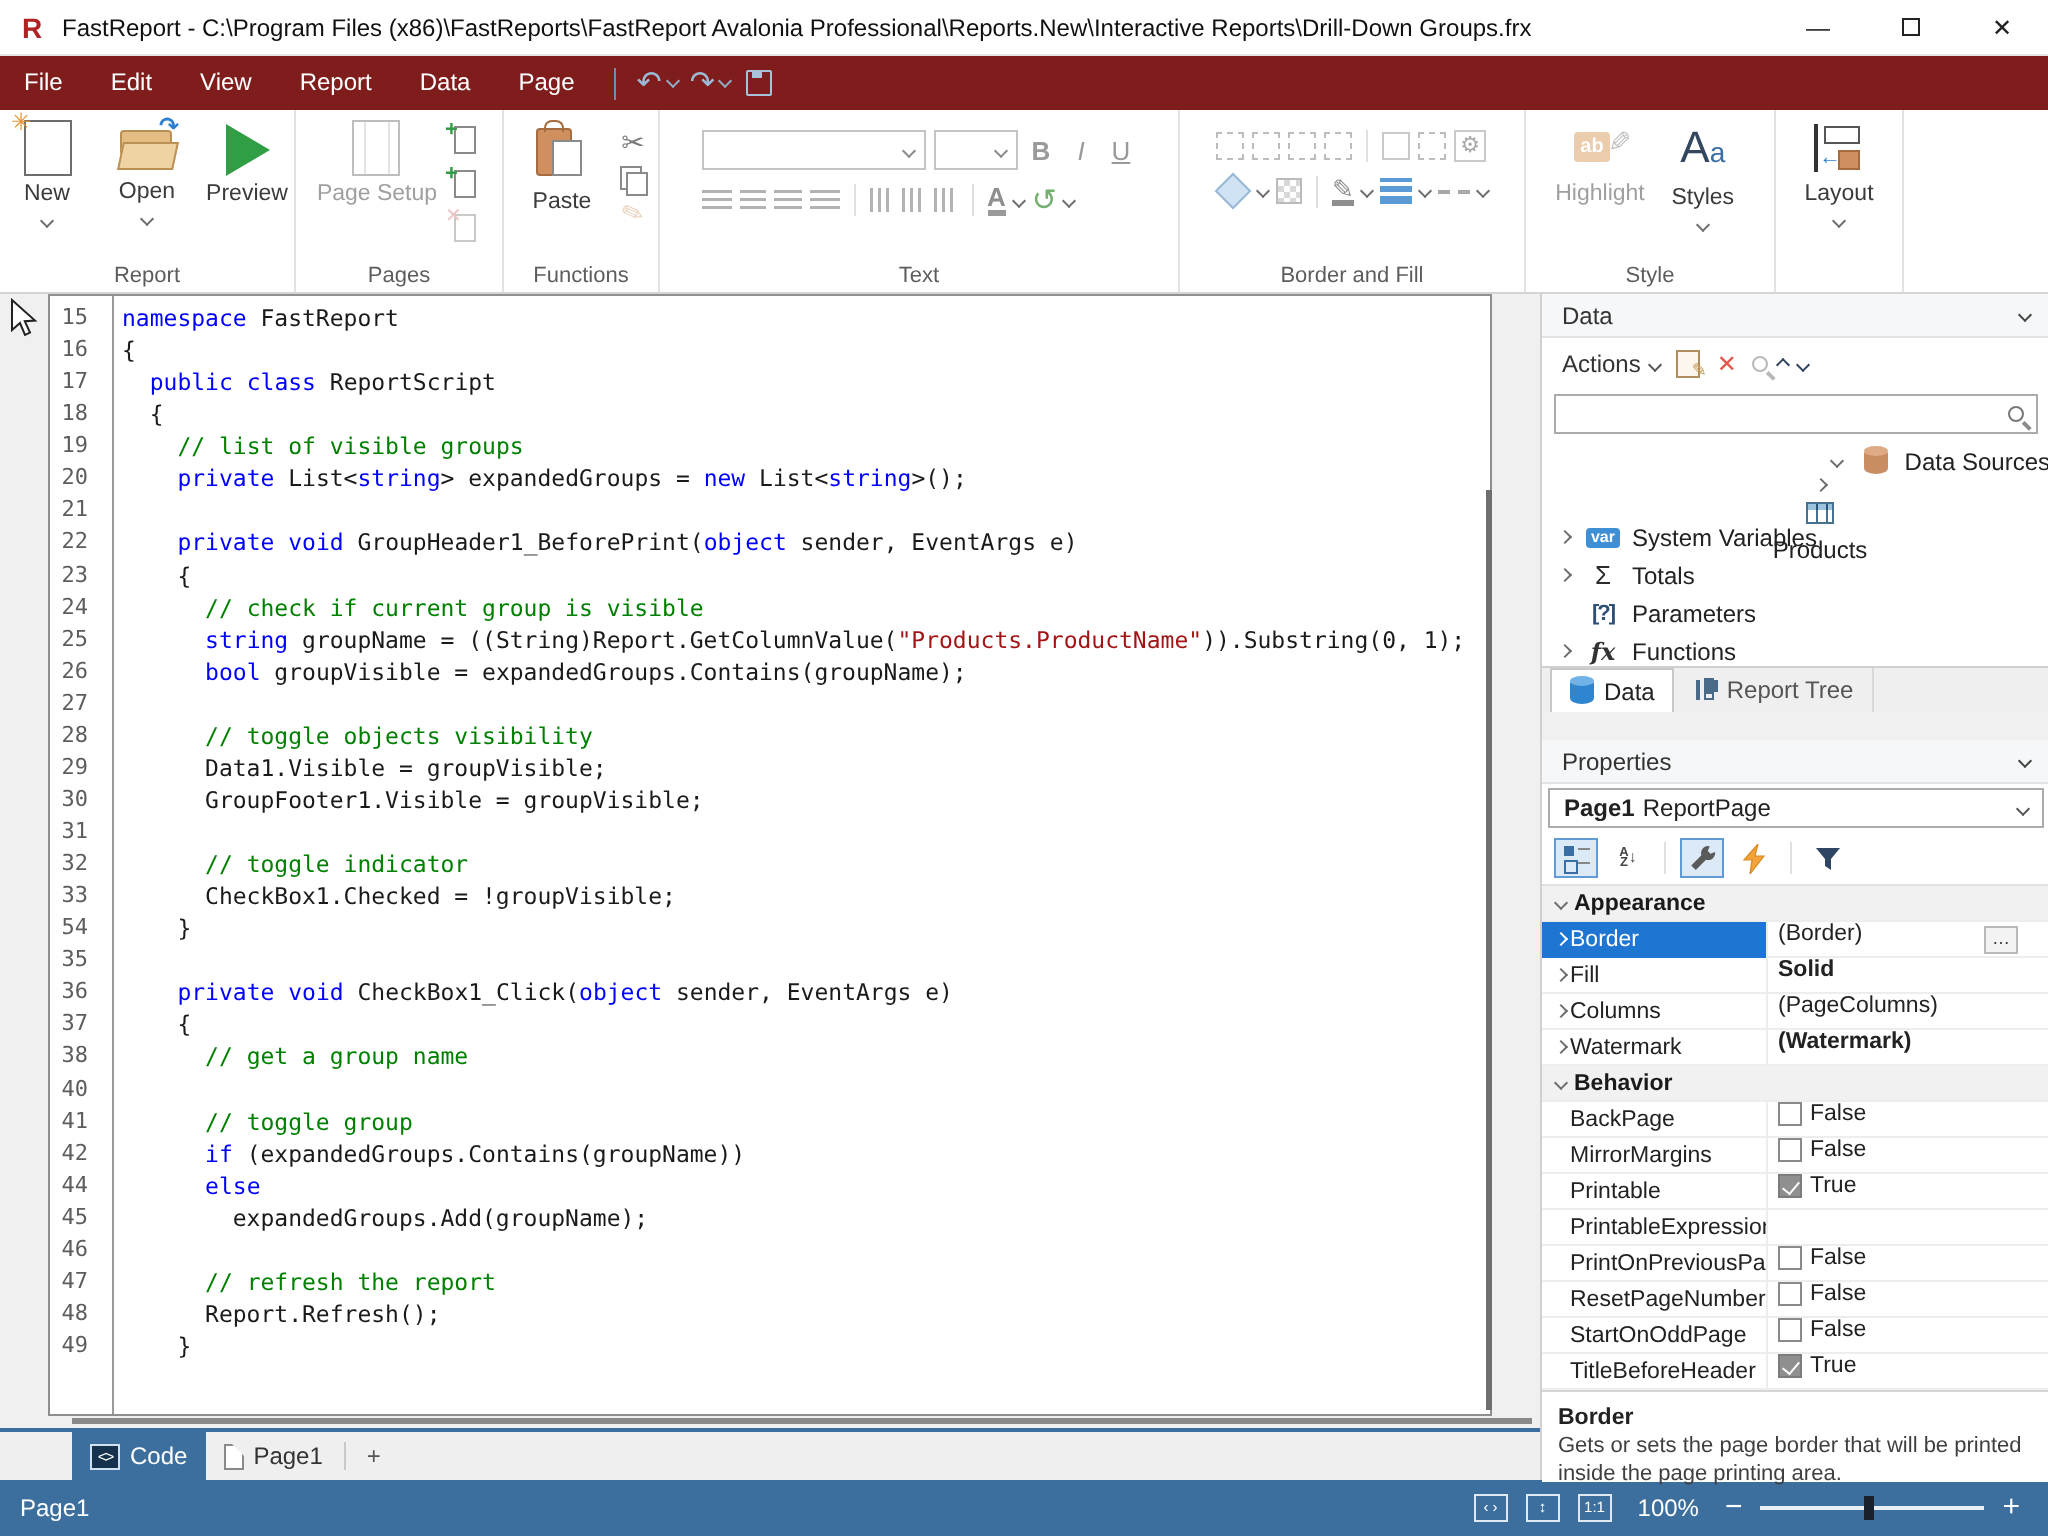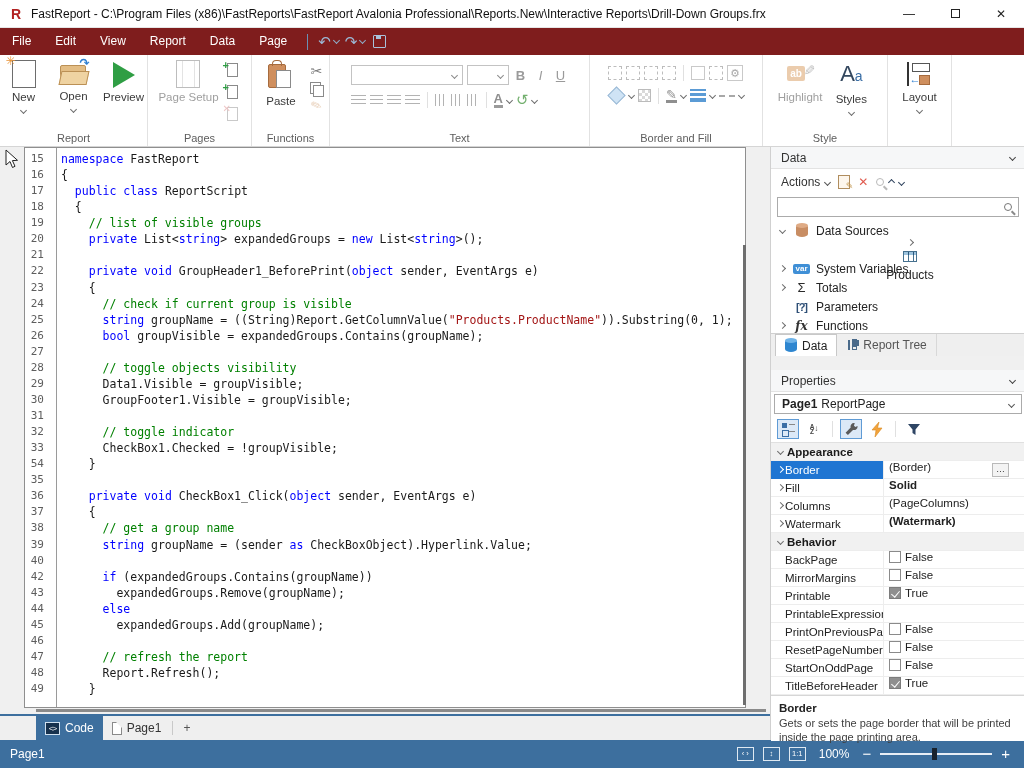--- a/index.html
+++ b/index.html
@@ -399,24 +399,23 @@
       <div class="code-line"><span class="ln">29</span><span class="ct"><span class="tok-p">      Data1.Visible = groupVisible;</span></span></div>
       <div class="code-line"><span class="ln">30</span><span class="ct"><span class="tok-p">      GroupFooter1.Visible = groupVisible;</span></span></div>
       <div class="code-line"><span class="ln">31</span><span class="ct"></span></div>
       <div class="code-line"><span class="ln">32</span><span class="ct"><span class="tok-p">      </span><span class="tok-c">// toggle indicator</span></span></div>
       <div class="code-line"><span class="ln">33</span><span class="ct"><span class="tok-p">      CheckBox1.Checked = !groupVisible;</span></span></div>
       <div class="code-line"><span class="ln">54</span><span class="ct"><span class="tok-p">    }</span></span></div>
       <div class="code-line"><span class="ln">35</span><span class="ct"></span></div>
       <div class="code-line"><span class="ln">36</span><span class="ct"><span class="tok-p">    </span><span class="tok-k">private</span><span class="tok-p"> </span><span class="tok-k">void</span><span class="tok-p"> CheckBox1_Click(</span><span class="tok-k">object</span><span class="tok-p"> sender, EventArgs e)</span></span></div>
       <div class="code-line"><span class="ln">37</span><span class="ct"><span class="tok-p">    {</span></span></div>
       <div class="code-line"><span class="ln">38</span><span class="ct"><span class="tok-p">      </span><span class="tok-c">// get a group name</span></span></div>
-      <div class="code-line"><span class="ln">39</span><span class="ct"><span class="tok-p">      </span><span class="tok-k">string</span><span class="tok-p"> groupName = (sender </span><span class="tok-k">as</span><span class="tok-p"> CheckBoxObject).Hyperlink.Value;</span></span></div>
       <div class="code-line"><span class="ln">40</span><span class="ct"></span></div>
+      <div class="code-line"><span class="ln">41</span><span class="ct"><span class="tok-p">      </span><span class="tok-c">// toggle group</span></span></div>
       <div class="code-line"><span class="ln">42</span><span class="ct"><span class="tok-p">      </span><span class="tok-k">if</span><span class="tok-p"> (expandedGroups.Contains(groupName))</span></span></div>
-      <div class="code-line"><span class="ln">43</span><span class="ct"><span class="tok-p">        expandedGroups.Remove(groupName);</span></span></div>
       <div class="code-line"><span class="ln">44</span><span class="ct"><span class="tok-p">      </span><span class="tok-k">else</span></span></div>
       <div class="code-line"><span class="ln">45</span><span class="ct"><span class="tok-p">        expandedGroups.Add(groupName);</span></span></div>
       <div class="code-line"><span class="ln">46</span><span class="ct"></span></div>
       <div class="code-line"><span class="ln">47</span><span class="ct"><span class="tok-p">      </span><span class="tok-c">// refresh the report</span></span></div>
       <div class="code-line"><span class="ln">48</span><span class="ct"><span class="tok-p">      Report.Refresh();</span></span></div>
       <div class="code-line"><span class="ln">49</span><span class="ct"><span class="tok-p">    }</span></span></div>
     </div>
 </div>
 <div class="abs vscroll"></div>
 <div class="abs hscroll"></div>
@@ -470,21 +469,21 @@
       <span class="chev up" style="border-color:#30445e;"></span>
       <span class="chev" style="border-color:#30445e;"></span>
     </div>
     <div class="searchrow">
       <div class="searchbox">
         <input type="text" style="">
         <span class="mag"></span>
       </div>
     </div>
     <div class="tree" id="data-tree">
-        <div class="tree-row" style="padding-left: 6px;">
+        <div class="tree-row" style="padding-left: 6px; justify-content: flex-end;">
           <span class="tr-chev">
             <span class="chev"></span>
           </span>
           <span class="tr-icon">
             <span class="ic-db"></span>
           </span>
           <span>Data Sources</span>
         </div>
         <div class="tree-row" style="padding-left: 24px; flex-direction: column;">
           <span class="tr-chev">

